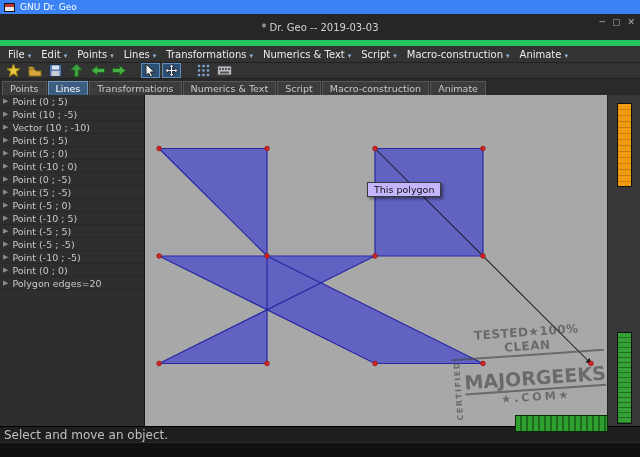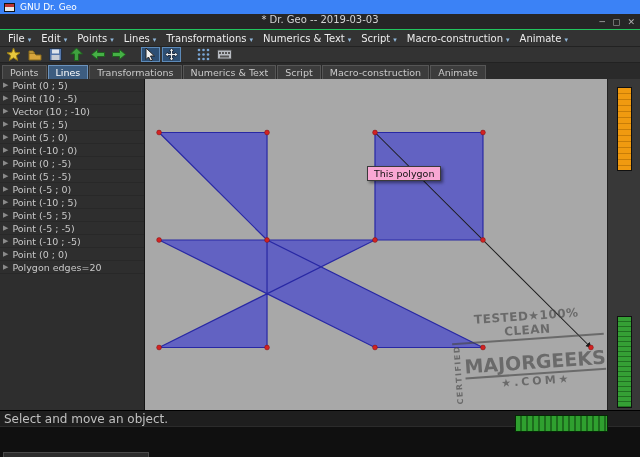--- a/index.html
+++ b/index.html
@@ -12,22 +12,22 @@
   }
   
   .outer-titlebar {
     height: 14px; background: #3b82f6; color: #fff;
     display: flex; align-items: center; gap: 5px;
     font-size: 9px; padding: 0 4px;
   }
   .app-icon { width: 11px; height: 9px; background: #e8e8e8; border: 1px solid #111; position: relative; }
   .app-icon::before { content:""; position:absolute; left:0; top:0; right:0; height:3px; background:#b33; }
   .inner-titlebar {
-    height: 16px; background: #262626; border-bottom: 1px solid #22c55e;
-    display: flex; position: relative;
+    height: 32px; background: #262626; border-bottom: 6px solid #22c55e;
+    display: flex; align-items: center; position: relative;
     color: #d4d4d4; font-size: 10px;
   }
   .inner-title { flex: 1; text-align: center; }
   .win-controls { position: absolute; right: 5px; top: 0; height: 16px; display: flex; gap: 7px; align-items: center; }
   .win-controls span { color: #b0b0b0; font-size: 9px; line-height: 9px; cursor: default; }
   
   .menubar {
     height: 17px; background: #333; border-bottom: 1px solid #222;
     display: flex; align-items: center; padding-left: 3px;
   }
@@ -58,21 +58,21 @@
   .main { display: flex; height: 331px; }
   .sidebar { width: 145px; background: #2e2e2e; border-right: 1px solid #151515; overflow: hidden; }
   .side-row {
     height: 13px; display: flex; align-items: center; gap: 4px; padding-left: 3px;
     color: #c8c8c8; font-size: 9.5px; border-bottom: 1px solid #282828; cursor: default; white-space: nowrap;
   }
   .side-row .tri { color: #8a8a8a; font-size: 7px; }
   .canvas { flex: 1; position: relative; background: #a8a8a8; overflow: hidden; }
   .canvas svg { position: absolute; inset: 0; width: 100%; height: 100%; }
   .tooltip {
-    position: absolute; background: #f9a8d4; border: 1px solid #3a3a3a;
+    position: absolute; background: #c4b5fd; border: 1px solid #3a3a3a;
     box-shadow: 2px 2px 3px rgba(0,0,0,.45); font-size: 9.5px; color: #111;
     padding: 1px 6px; white-space: nowrap;
   }
   
   .watermark {
     position: absolute; right: 2px; bottom: 10px; width: 152px;
     transform: rotate(-4deg); color: #454545; opacity: .62;
     text-align: center; font-weight: bold; pointer-events: none;
   }
   .wm-top { font-size: 12px; letter-spacing: .5px; border-bottom: 2px solid #454545; padding-bottom: 1px; }

